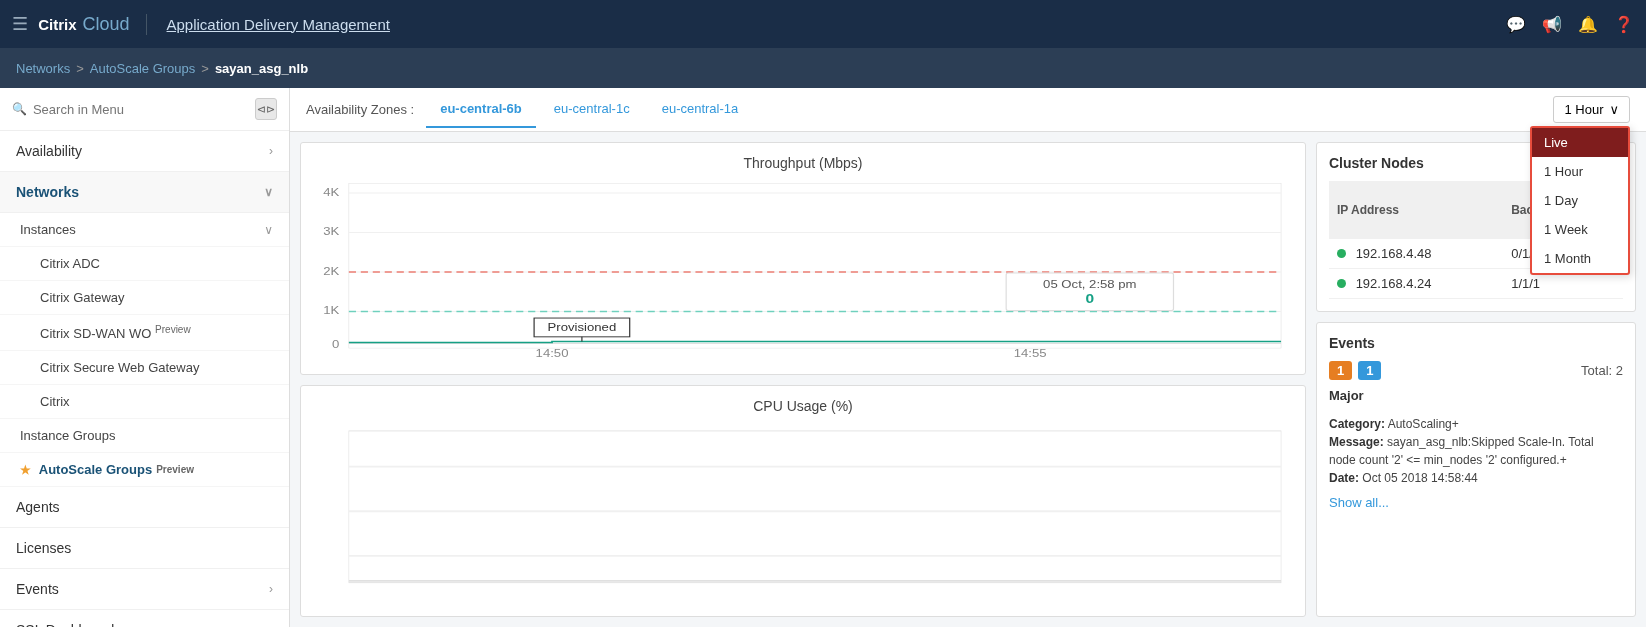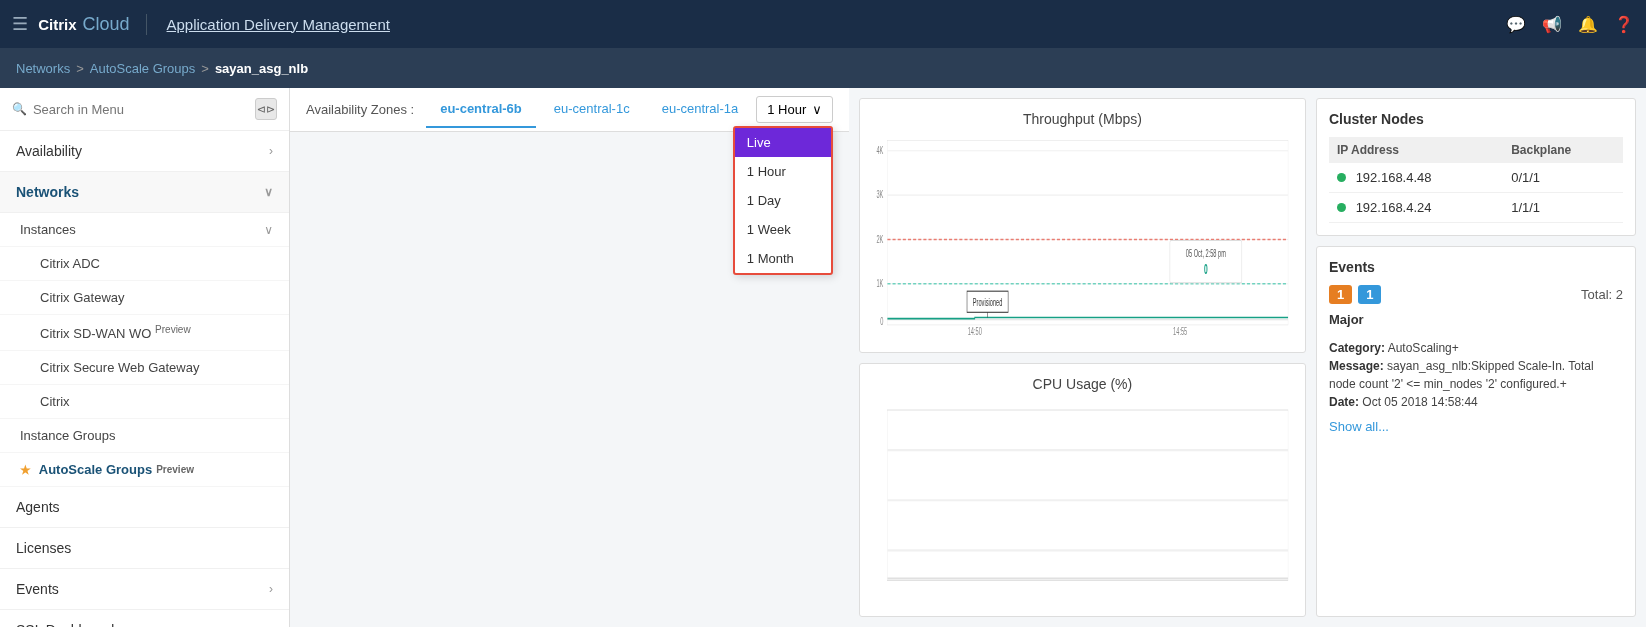--- a/index.html
+++ b/index.html
@@ -123,20 +123,21 @@
       color: #666;
       vertical-align: super;
     }
 
     .star-icon { color: #f0a030; margin-right: 4px; font-size: 12px; }
 
     
     .content-area {
       flex: 1;
       display: flex;
+      flex-direction: column;
       overflow: hidden;
       background: #f4f6f8;
     }
 
     
     .tabs-bar {
       background: white;
       padding: 0 16px;
       border-bottom: 1px solid #ddd;
       display: flex;
@@ -184,21 +185,21 @@
       min-width: 100px;
       z-index: 100;
       box-shadow: 2px 2px 8px rgba(0,0,0,0.15);
     }
     .time-option {
       padding: 7px 12px;
       font-size: 13px;
       cursor: pointer;
       color: #333;
     }
-    .time-option.selected { background: #6d28d9; color: white; }
+    .time-option.selected { background: #7f1d1d; color: white; }
 
     
     .charts-right-layout {
       display: flex;
       flex: 1;
       gap: 10px;
       padding: 10px;
       overflow: hidden;
     }
 
@@ -252,21 +253,21 @@
       color: #333;
       margin-bottom: 10px;
     }
     .cluster-table {
       width: 100%;
       border-collapse: collapse;
       font-size: 13px;
     }
     .cluster-table th {
       background: #f0f0f0;
-      padding: 6px 8px;
+      padding: 22px 8px;
       text-align: left;
       color: #555;
       font-weight: 600;
       font-size: 12px;
     }
     .cluster-table td {
       padding: 7px 8px;
       border-bottom: 1px solid #f0f0f0;
       color: #333;
     }

